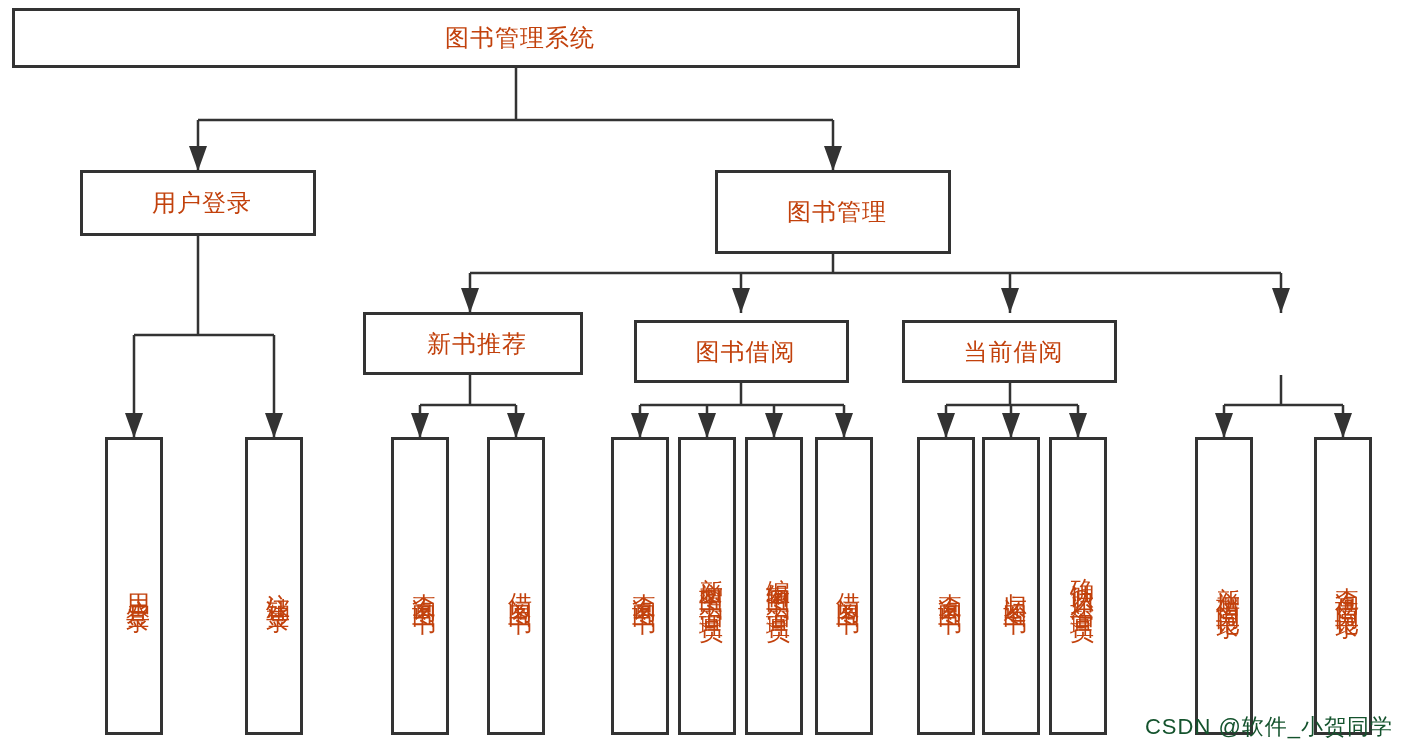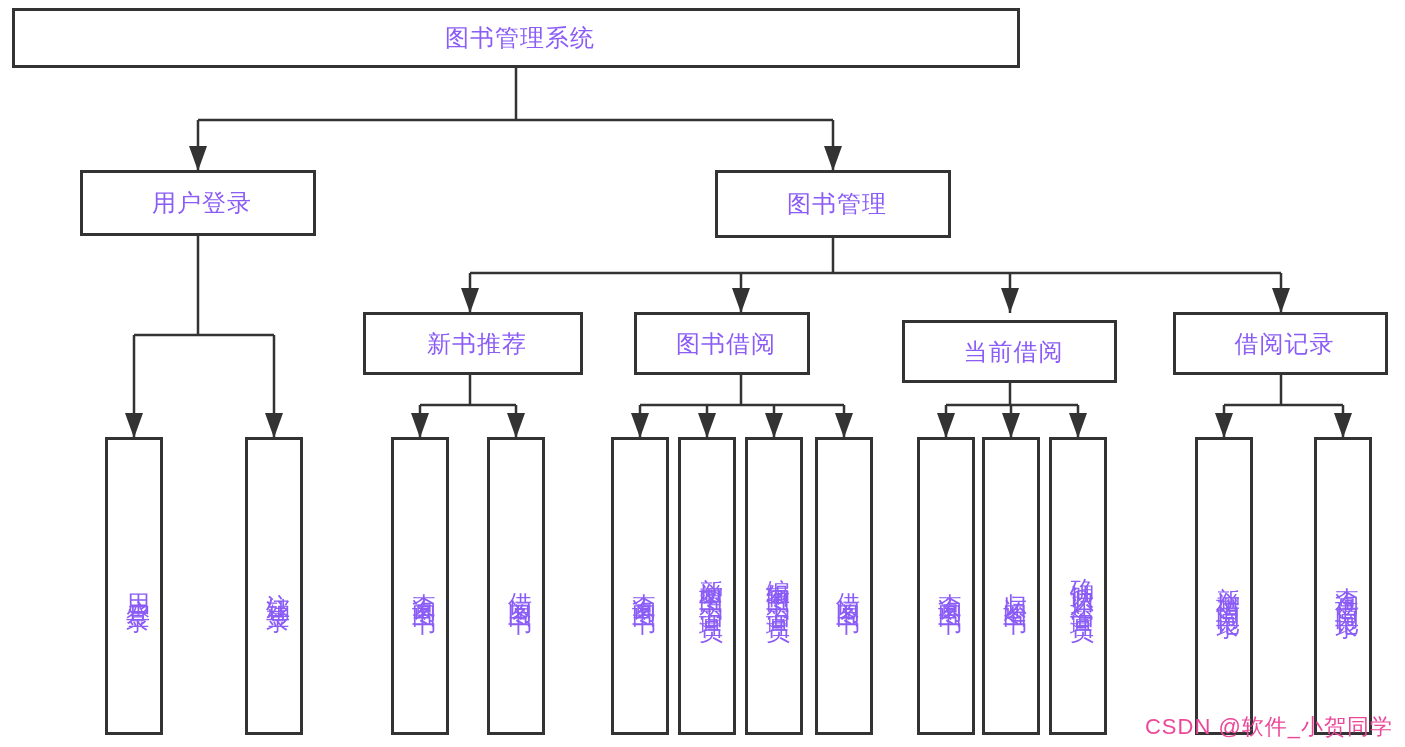--- a/index.html
+++ b/index.html
@@ -15,21 +15,21 @@
     pointer-events:none;
   }
   .box{
     position:absolute;
     box-sizing:border-box;
     background:#ffffff;
     border:3px solid #333333;
     display:flex;
     align-items:center;
     justify-content:center;
-    color:#8b5cf6;
+    color:#c2410c;
     padding-left:8px;
   }
   .box.h span{
     font-size:24px;
     letter-spacing:1px;
     white-space:nowrap;
   }
   .box.v{
     justify-content:center;
     align-items:center;
@@ -39,21 +39,21 @@
     font-size:24px;
     letter-spacing:6px;
     line-height:1;
     max-height:292px;
   }
   .watermark{
     position:absolute;
     right:12px;
     bottom:5px;
     font-size:22px;
-    color:#ec4899;
+    color:#14532d;
     letter-spacing:1px;
     white-space:nowrap;
   }
 </style>
 </head>
 <body>
 
 <div class="canvas">
 
   <svg class="connectors" viewBox="0 0 1405 747" xmlns="http://www.w3.org/2000/svg">
@@ -76,35 +76,32 @@
              M1224 438 L1215 413 L1233 413 Z  M1343 438 L1334 413 L1352 413 Z" fill="#333333"></path>
   </svg>
 
   <div class="box h" style="left:12px;top:8px;width:1008px;height:60px">
     <span>图书管理系统</span>
   </div>
 
   <div class="box h" style="left:80px;top:170px;width:236px;height:66px">
     <span>用户登录</span>
   </div>
-  <div class="box h" style="left:715px;top:170px;width:236px;height:68px">
+  <div class="box h" style="left:715px;top:170px;width:236px;height:84px">
     <span>图书管理</span>
   </div>
 
   <div class="box h" style="left:363px;top:312px;width:220px;height:63px">
     <span>新书推荐</span>
   </div>
-  <div class="box h" style="left:634px;top:312px;width:176px;height:63px">
+  <div class="box h" style="left:634px;top:320px;width:215px;height:63px">
     <span>图书借阅</span>
   </div>
   <div class="box h" style="left:902px;top:320px;width:215px;height:63px">
     <span>当前借阅</span>
-  </div>
-  <div class="box h" style="left:1173px;top:312px;width:215px;height:63px">
-    <span>借阅记录</span>
   </div>
 
   <div class="box v" style="left:105px;top:437px;width:58px;height:298px">
     <span>用户登录</span>
   </div>
   <div class="box v" style="left:245px;top:437px;width:58px;height:298px">
     <span>注销登录</span>
   </div>
 
   <div class="box v" style="left:391px;top:437px;width:58px;height:298px">

